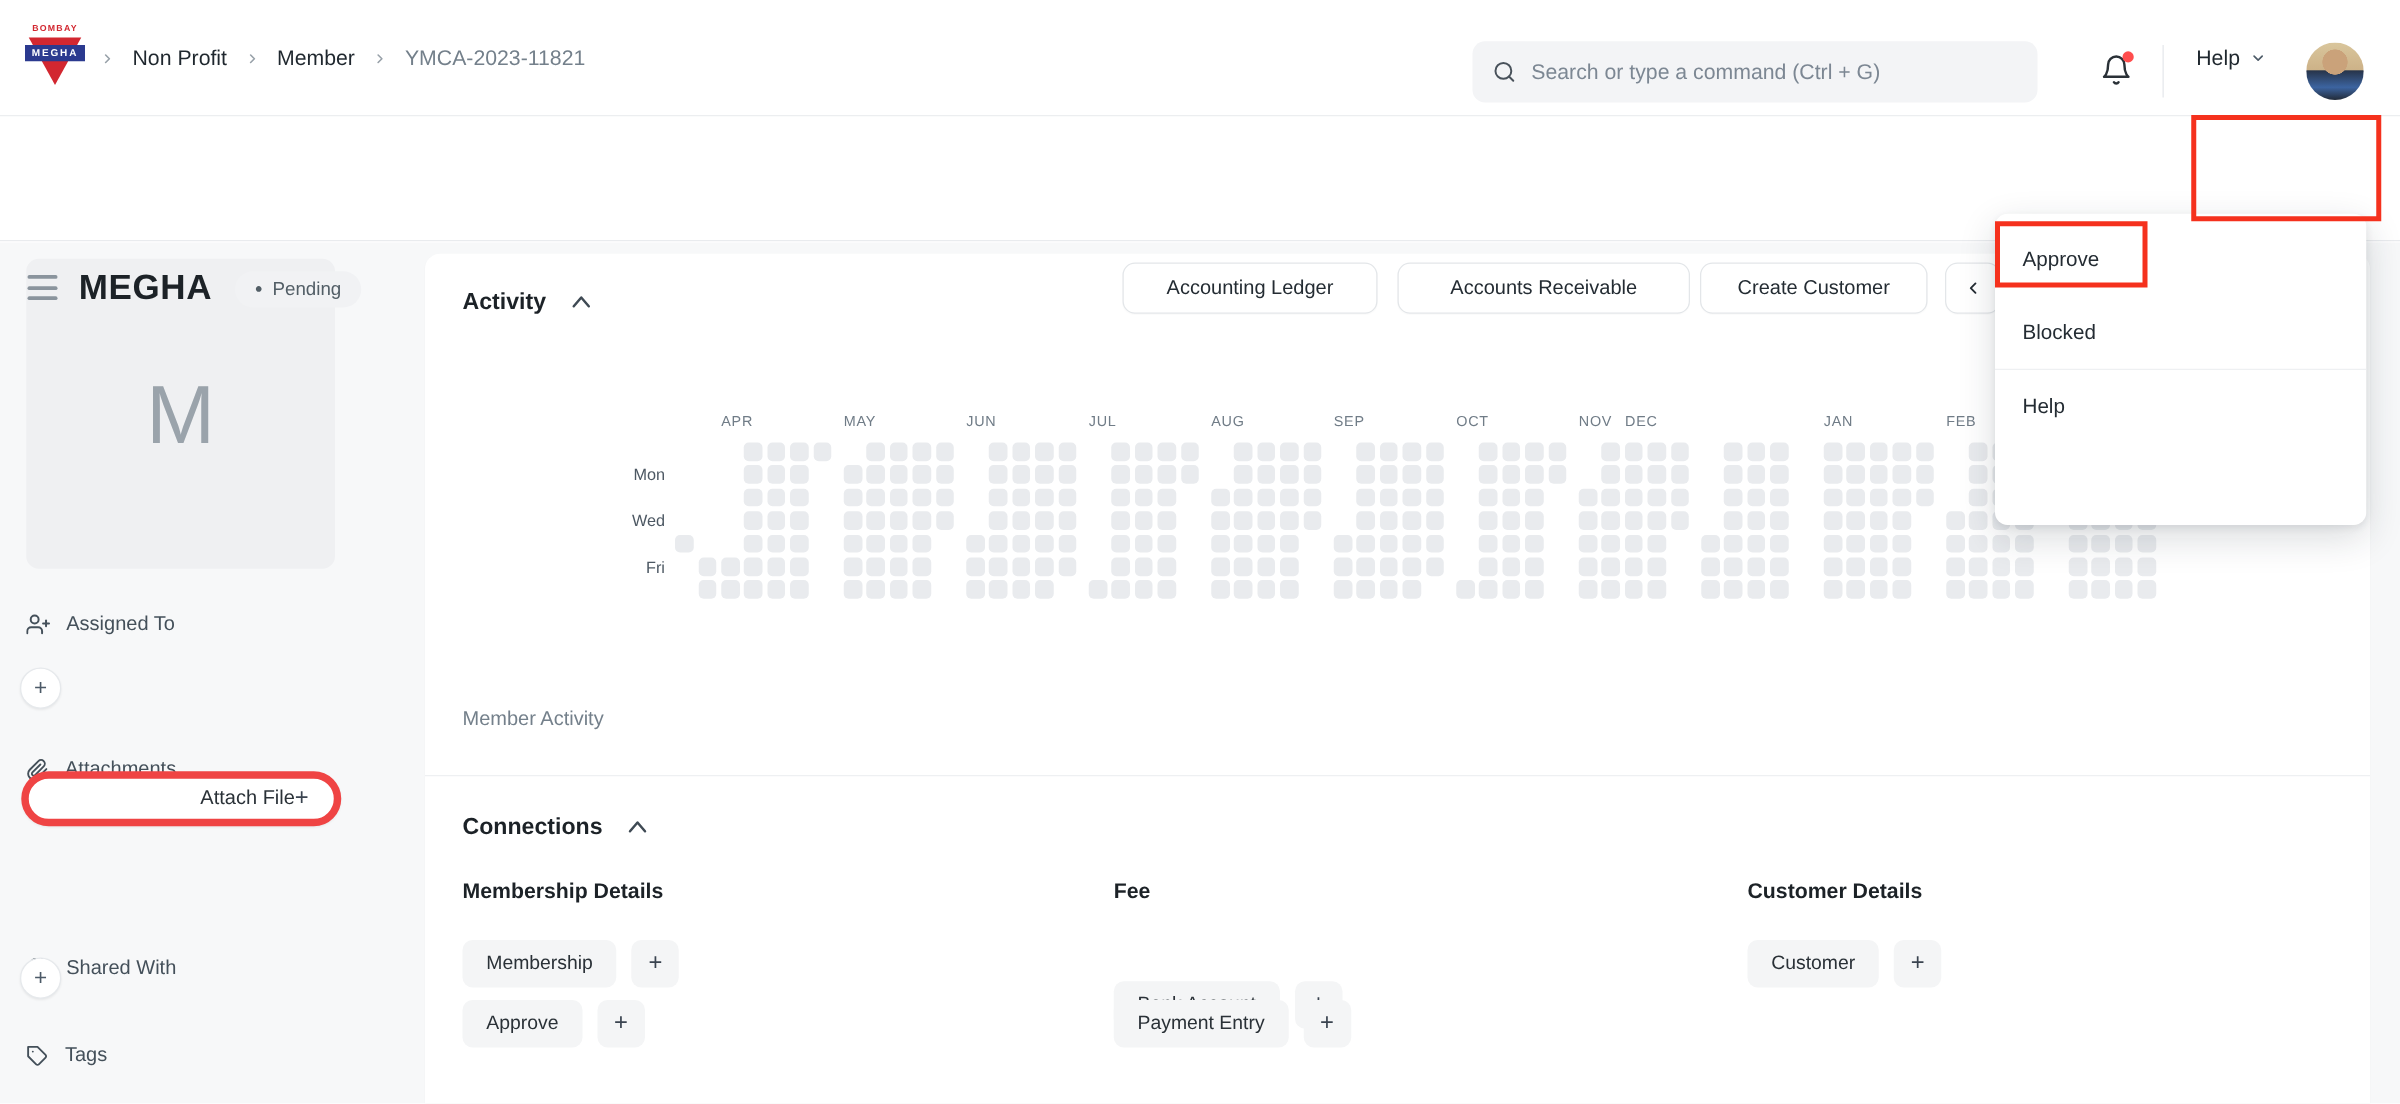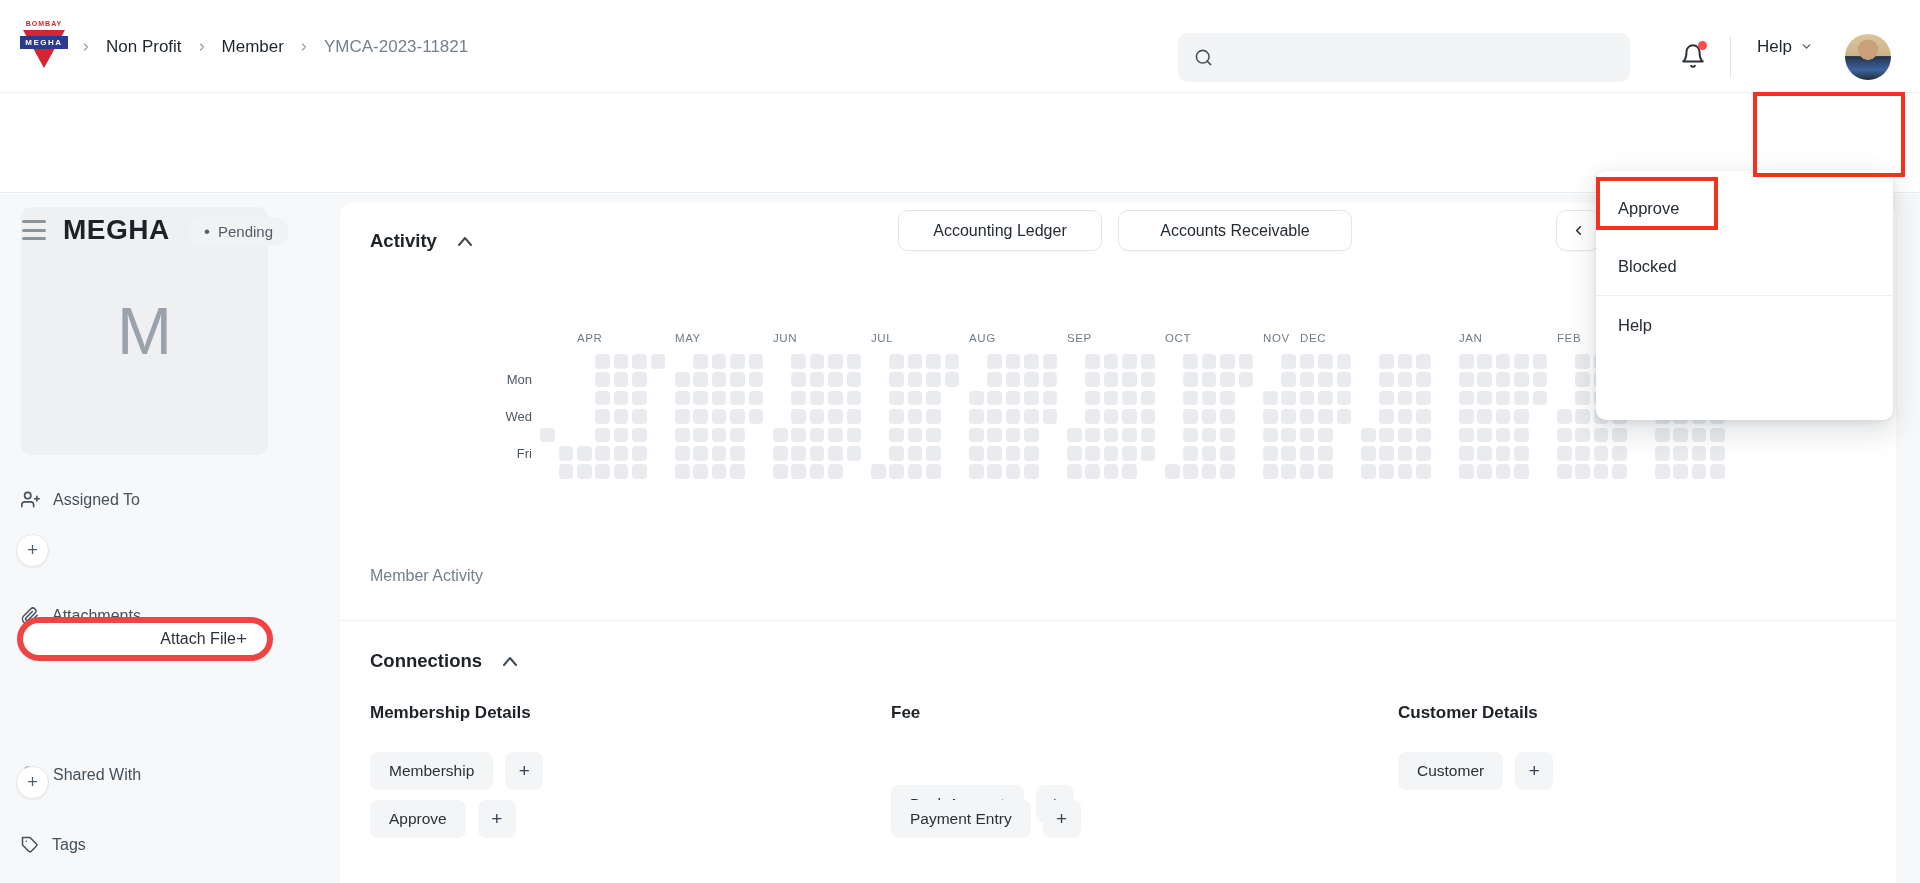--- a/index.html
+++ b/index.html
@@ -128,20 +128,21 @@
       </span>
       <span class="crumb current">YMCA-2023-11821</span>
     </div>
     <div class="searchbar">
       <span>
         <svg class="icn" width="19" height="19" viewBox="0 0 24 24" fill="none" stroke="#49525b" stroke-width="2" stroke-linecap="round">
             <circle cx="11" cy="11" r="8"></circle>
             <line x1="21" y1="21" x2="16.65" y2="16.65"></line>
           </svg>
       </span>
+      <input type="text" placeholder="Search or type a command (Ctrl + G)" style="">
     </div>
     <div class="bell-wrap">
       <svg class="icn" width="26" height="26" viewBox="0 0 24 24" fill="none" stroke="#2a3137" stroke-width="1.8" stroke-linecap="round" stroke-linejoin="round">
           <path d="M18 8A6 6 0 0 0 6 8c0 7-3 9-3 9h18s-3-2-3-9"></path>
           <path d="M13.73 21a2 2 0 0 1-3.46 0"></path>
         </svg>
       <span class="bell-dot"></span>
     </div>
     <div class="topbar-divider"></div>
     <div class="help">
@@ -159,20 +160,21 @@
         <span></span>
         <span></span>
       </div>
     <div class="doc-title">MEGHA</div>
     <div class="status-badge" style="background: rgb(241, 242, 244);">
       <span class="status-dot">•</span>
       <span>Pending</span>
     </div>
     <div class="btn" style="left:898px; width:204px;">Accounting Ledger</div>
     <div class="btn" style="left:1118px; width:234px;">Accounts Receivable</div>
+    <div class="btn" style="left:1360px; width:182px;">Create Customer</div>
     <div class="btn btn-icon" style="left:1556px;">
       <svg class="icn" width="15" height="15" viewBox="0 0 24 24" fill="none" stroke="#242c33" stroke-width="2.4" stroke-linecap="round" stroke-linejoin="round">
           <polyline points="15 18 9 12 15 6"></polyline>
         </svg>
     </div>
     <div class="btn btn-icon" style="left:1610px;">
       <svg class="icn" width="15" height="15" viewBox="0 0 24 24" fill="none" stroke="#242c33" stroke-width="2.4" stroke-linecap="round" stroke-linejoin="round">
           <polyline points="9 18 15 12 9 6"></polyline>
         </svg>
     </div>

